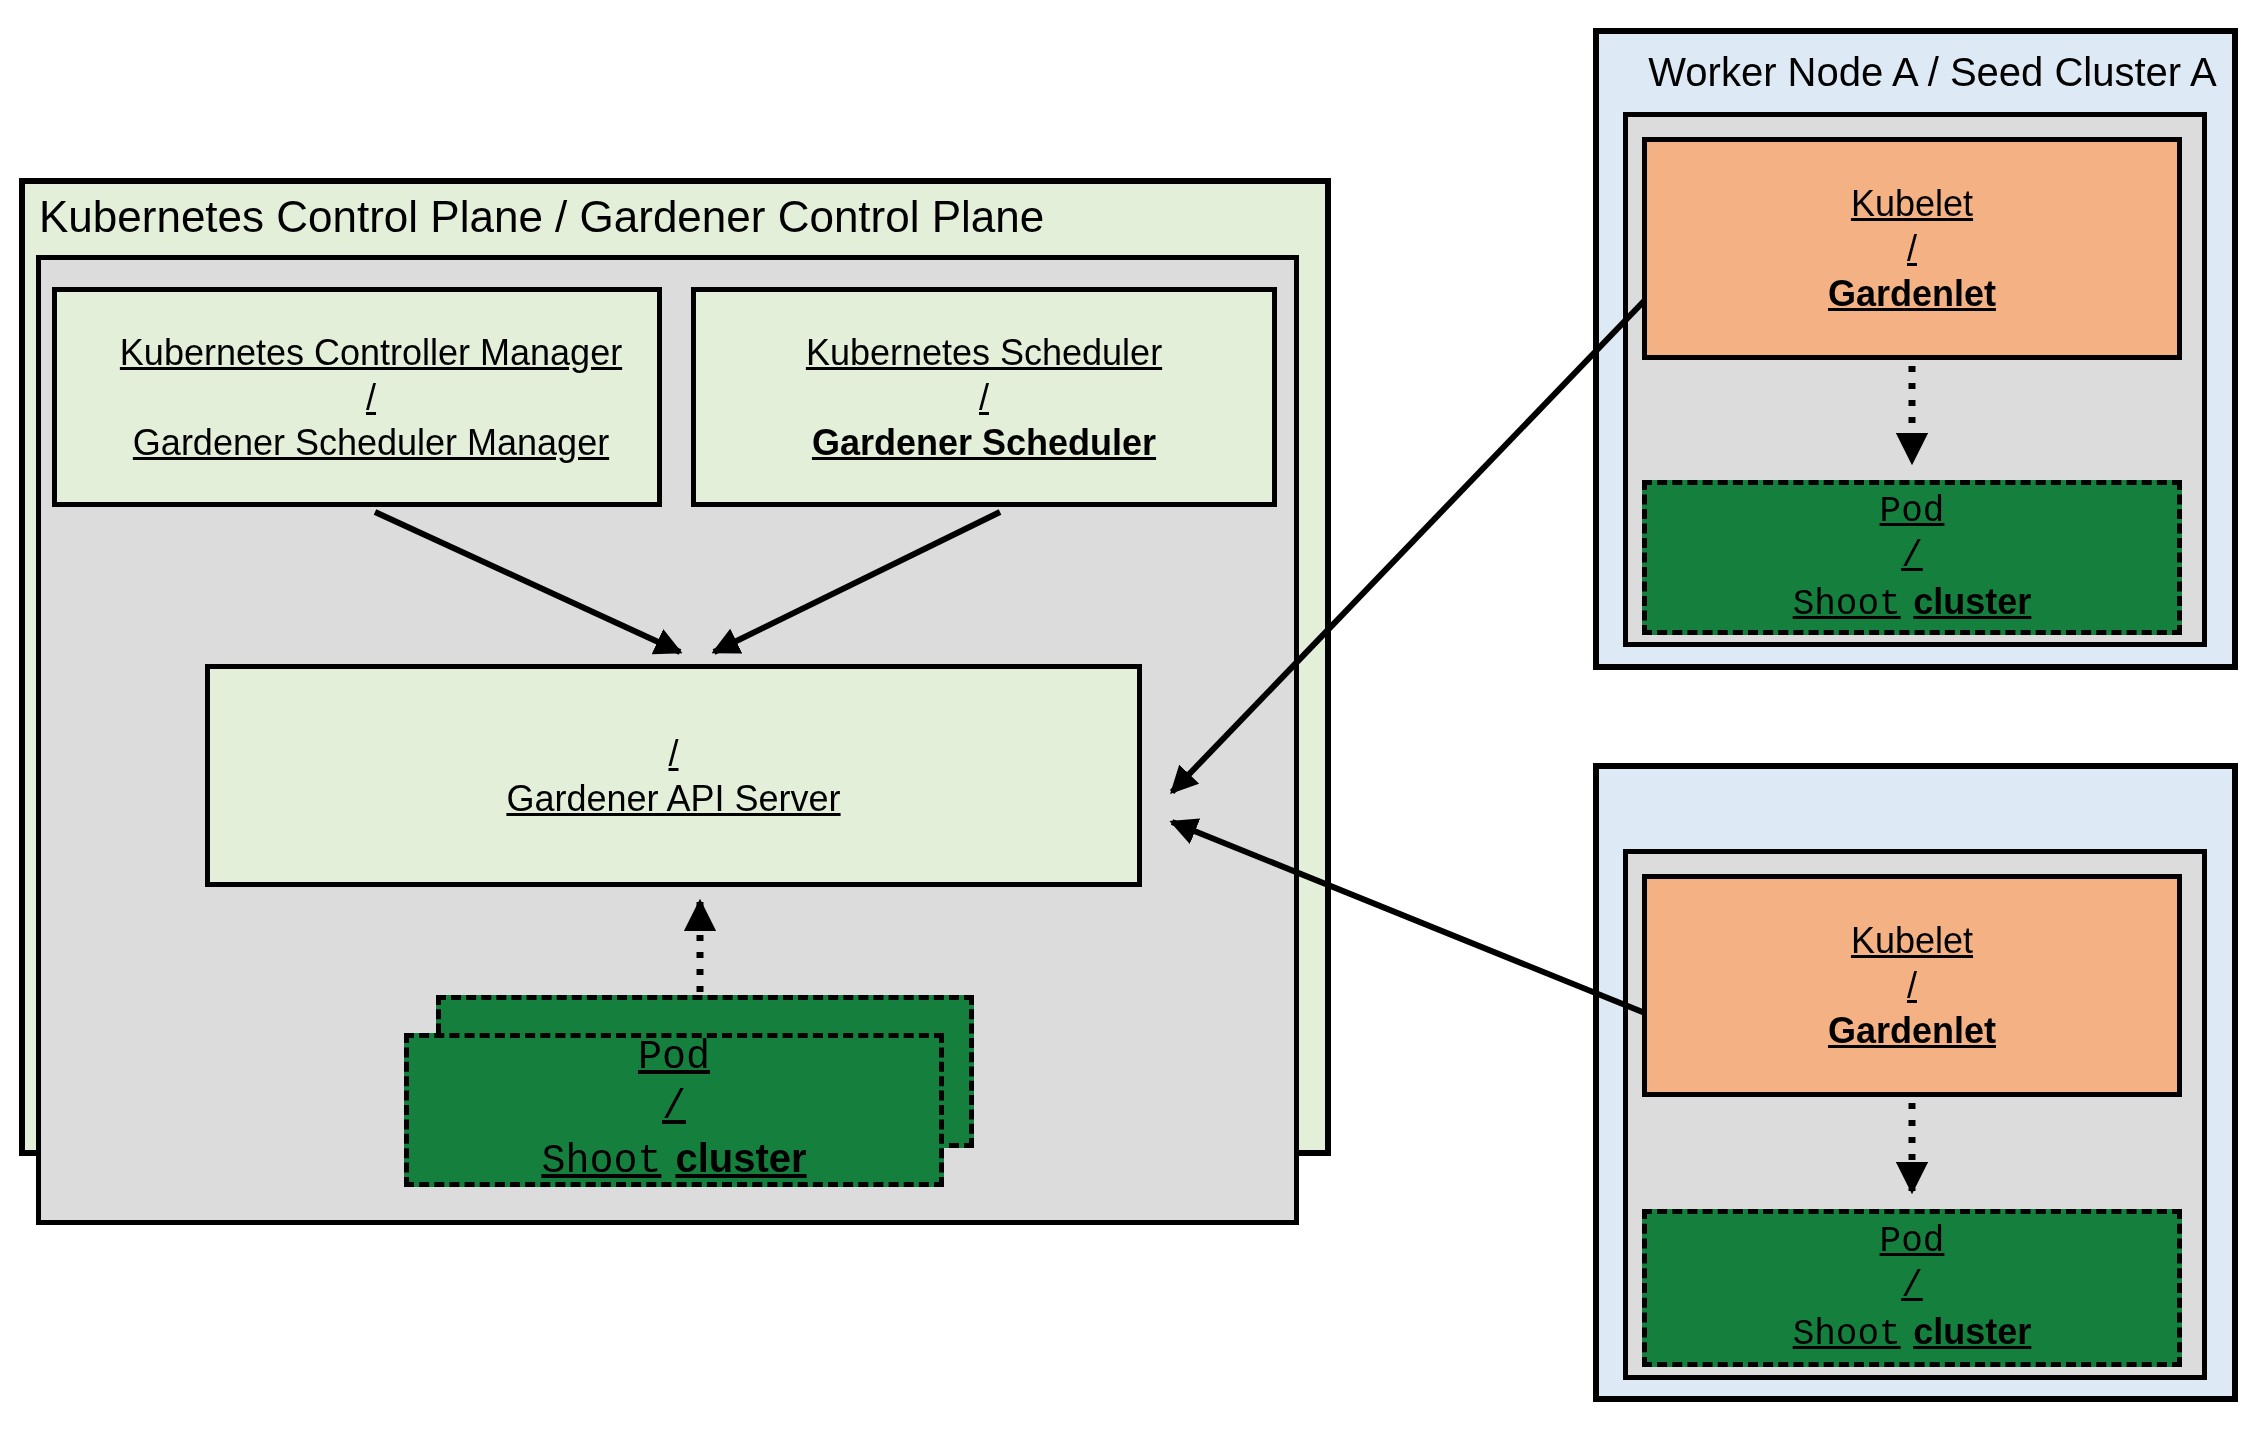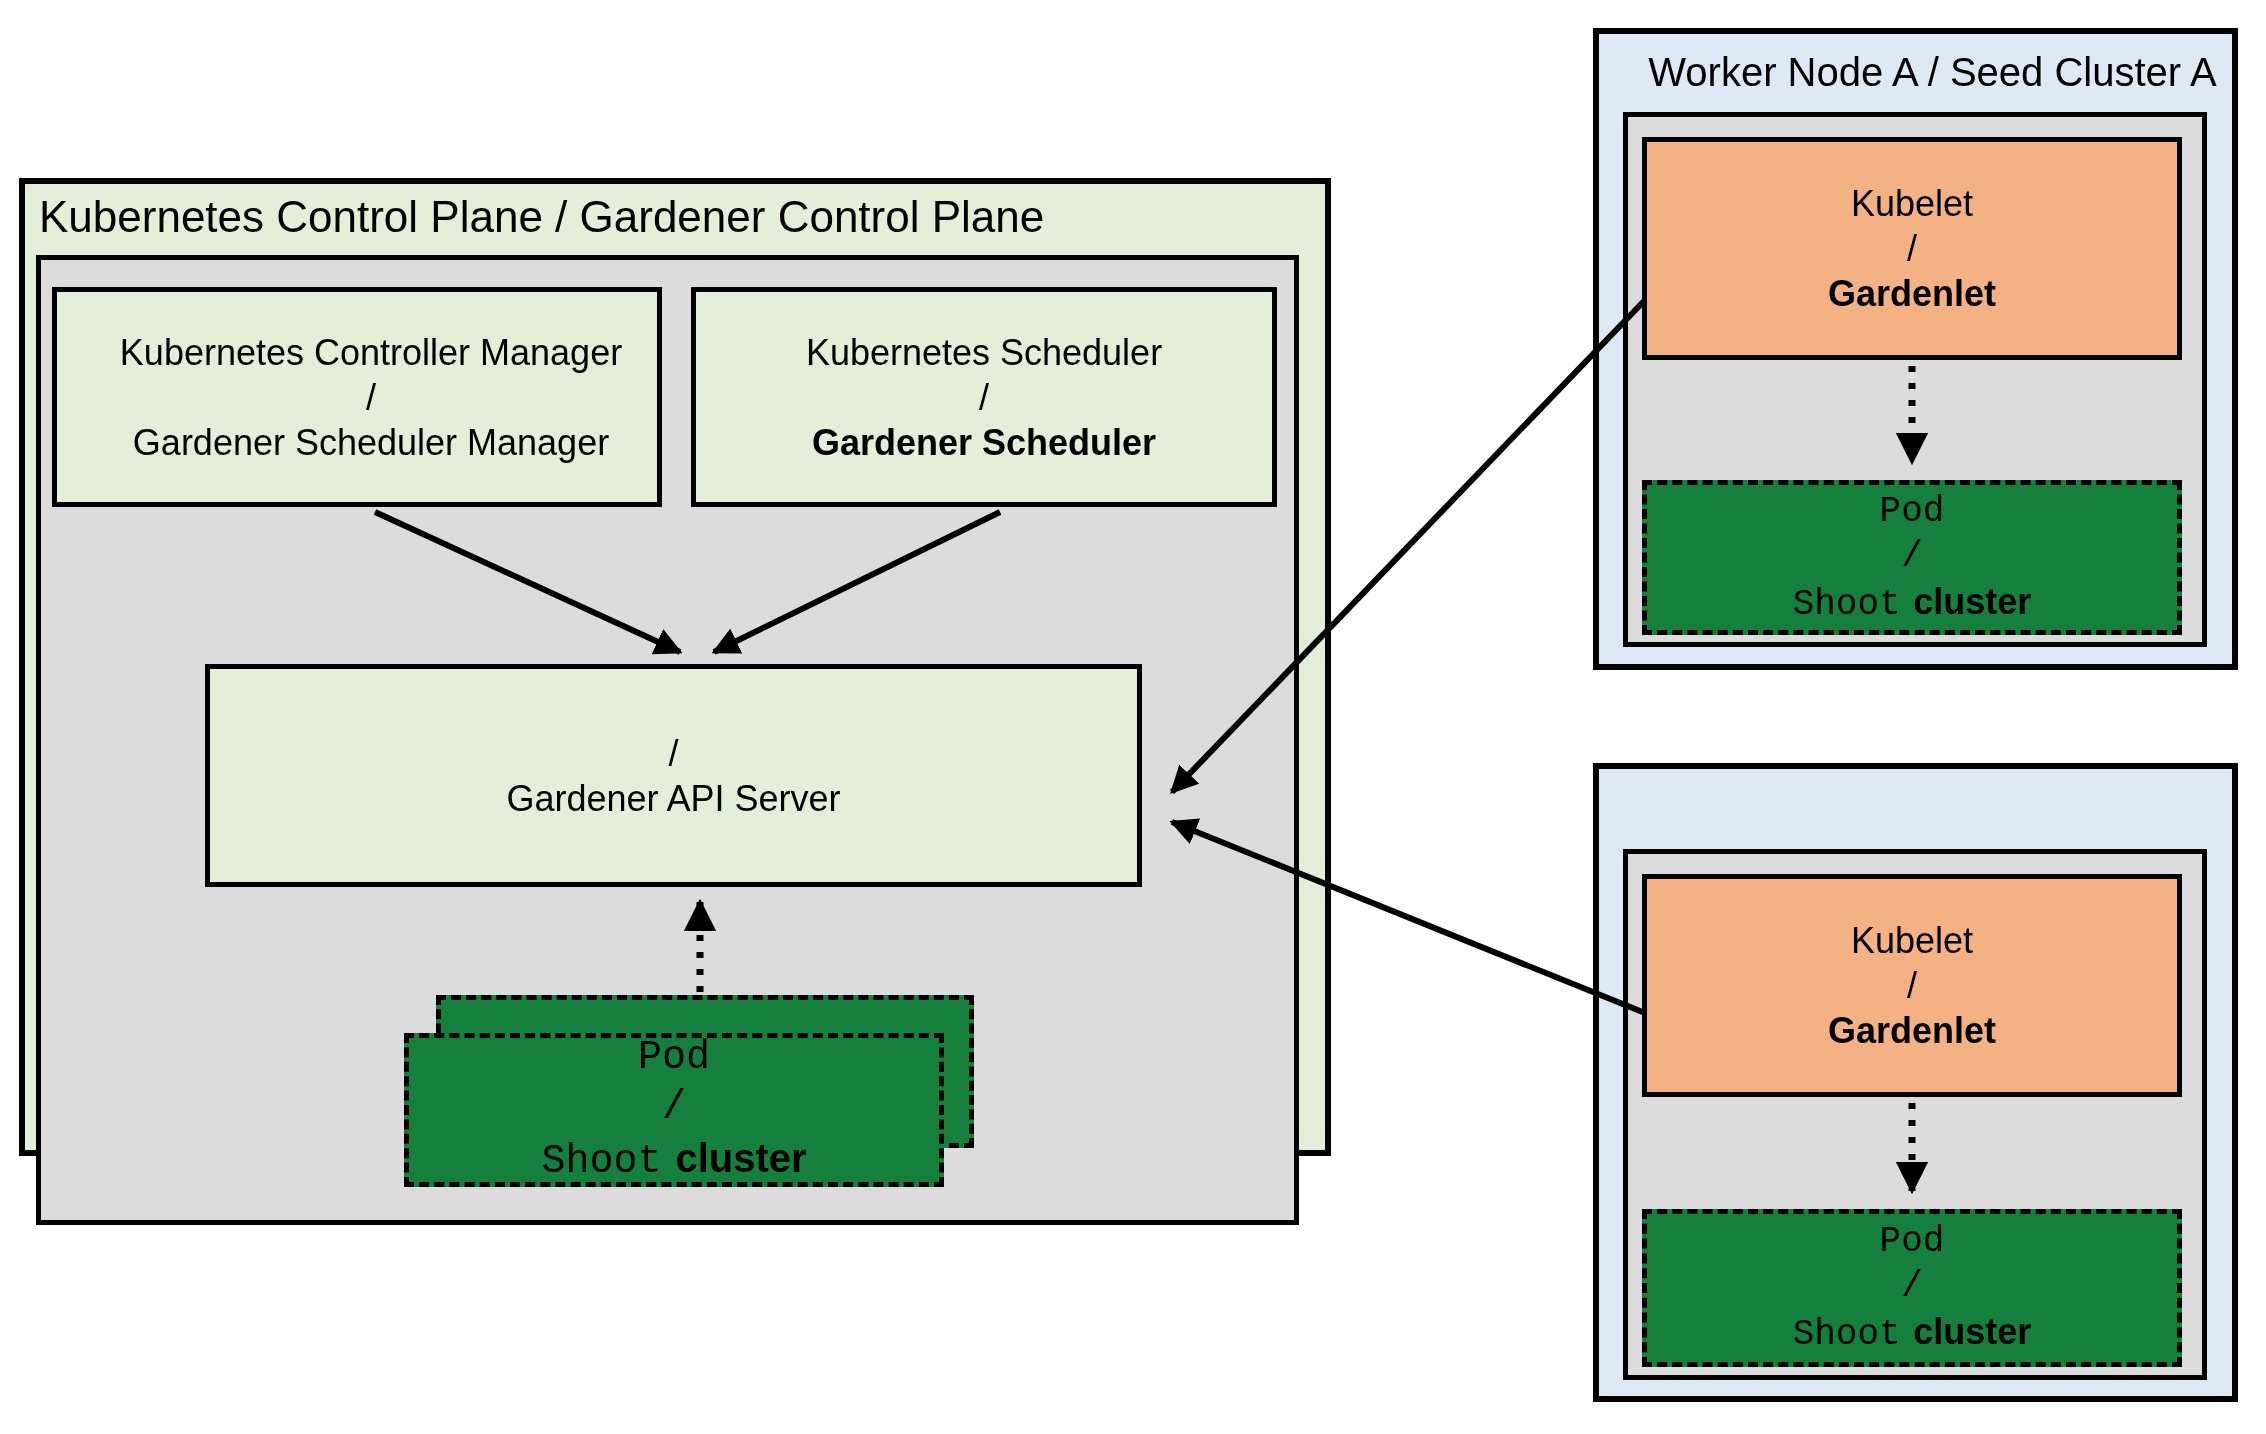--- a/index.html
+++ b/index.html
@@ -11,21 +11,21 @@
     color:#000;
   }
   .abs{position:absolute;box-sizing:border-box;}
   
   .frame-green{background:#e3efd9;border:6px solid #000;}
   .frame-blue{background:#dde9f5;border:6px solid #000;}
   .inner-gray{background:#dcdcdc;border:5px solid #000;}
   
   .node{
     display:flex;flex-direction:column;justify-content:center;align-items:center;
-    text-align:center;font-size:36px;line-height:45px;
+    text-align:center;font-size:36px;line-height:45px;text-decoration:underline;
   }
   .node-green{background:#e3efd9;border:5px solid #000;}
   .node-orange{background:#f4b183;border:5px solid #000;}
   .node-peach-dashed{background:#15803d;border:5px dashed #000;}
   .bold{font-weight:700;}
   .mono{font-family:"Liberation Mono", monospace;}
   .pod-front-main{font-size:40px;line-height:50px;}
   .pod-worker{font-size:36px;line-height:45px;}
   .cluster-word{margin-left:0.35em;font-weight:700;font-family:"Liberation Sans", sans-serif;}
   .cp-title{

